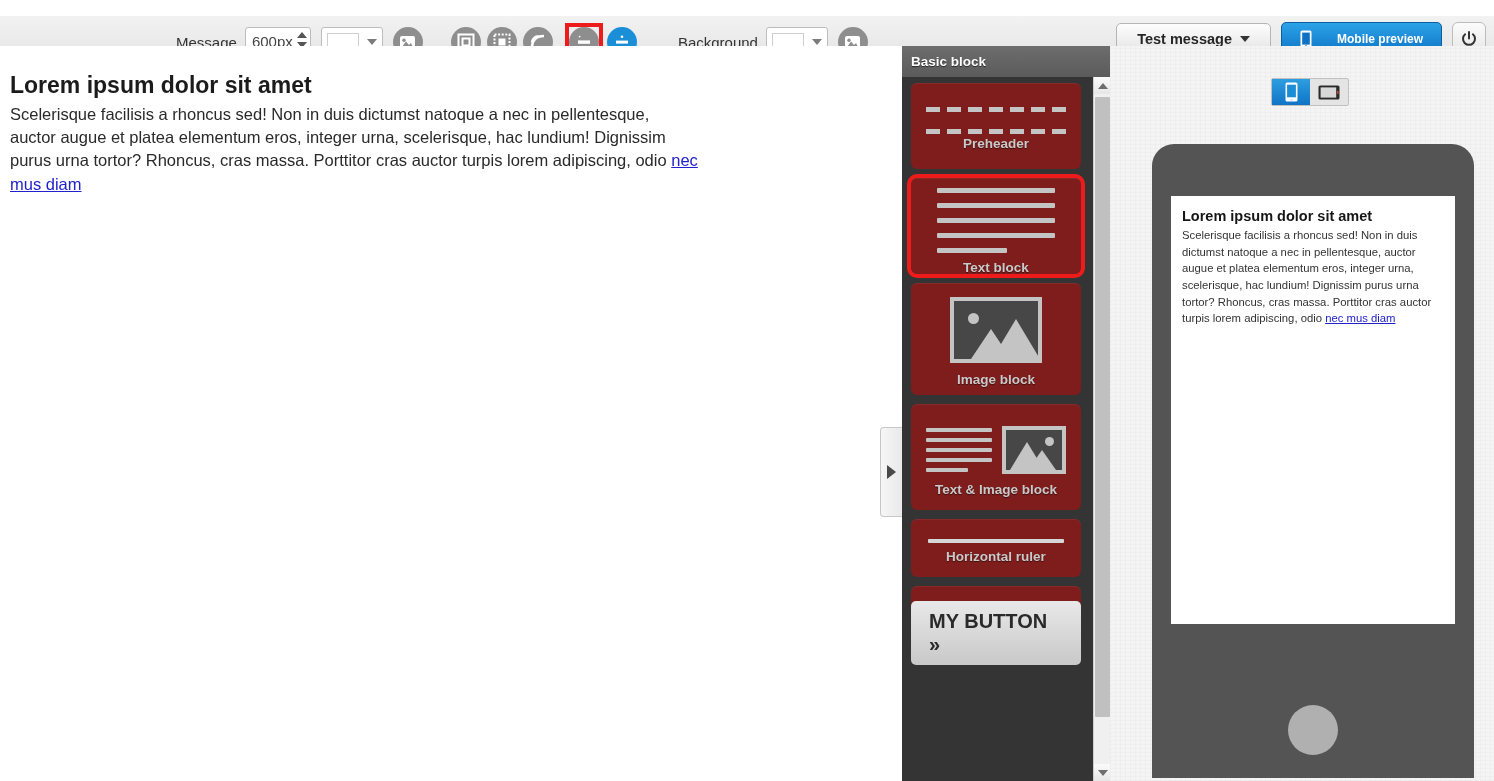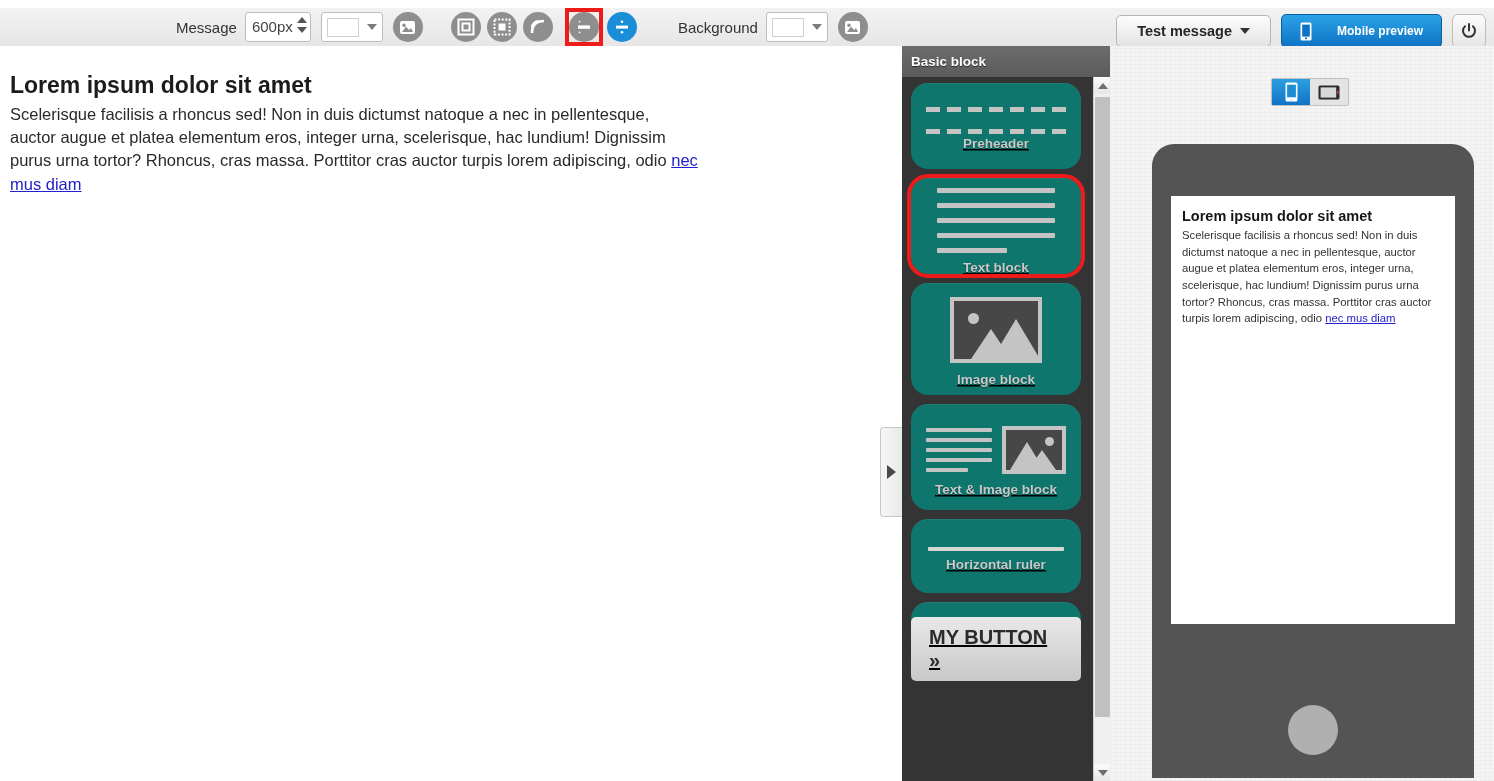--- a/index.html
+++ b/index.html
@@ -8,25 +8,25 @@
     font-family: "Liberation Sans", sans-serif;
     overflow: hidden;
     background: #ffffff;
   }
 
   
   #app { position: relative; width: 1494px; height: 781px; }
 
   
   #toolbar {
-    position: absolute; left: 0; top: 8px;
+    position: absolute; left: 0; top: 16px;
     width: 1494px; height: 46px;
     background: linear-gradient(to bottom,#f2f2f2 0%,#ebebeb 50%,#e4e4e4 100%);
     border-bottom: 1px solid #c9c9c9;
-    display: flex; align-items: flex-start;
+    display: flex; align-items: flex-end;
   }
   .tb-left { display: flex; align-items: center; margin-left: 176px; }
   .tb-right { position: absolute; right: 8px; top: 0; height: 46px;
               display: flex; align-items: center; gap: 10px; }
 
   .tb-label {
     font-size: 15px; color: #333; margin-right: 8px; white-space: nowrap;
   }
 
   
@@ -135,25 +135,25 @@
     color: #fff; font-size: 13.5px; font-weight: bold;
     display: flex; align-items: center; padding-left: 9px;
     text-shadow: 0 1px 1px rgba(0,0,0,.6);
   }
   #blocks-scroll {
     position: absolute; left: 0; top: 31px; width: 208px; height: 704px;
     overflow: hidden;
   }
   #blocks-list { padding: 6px 0 0 9px; width: 190px; }
   .block-card {
-    width: 170px; background: #0f766e; border-radius: 17px;
+    width: 170px; background: #7f1d1d; border-radius: 6px;
     margin-bottom: 9px; position: relative;
     box-shadow: inset 0 1px 0 rgba(255,255,255,.06);
     display: flex; flex-direction: column; align-items: center;
-    justify-content: center; cursor: pointer; text-decoration: underline;
+    justify-content: center; cursor: pointer;
   }
   .block-card.selected { outline: 4px solid #ee1b1b; }
   .block-label {
     color: #c9c9c9; font-size: 13.5px; font-weight: bold;
     text-align: center; padding-bottom: 8px;
     text-shadow: 0 1px 1px rgba(0,0,0,.5);
   }
   .bc-art { display: flex; align-items: center; justify-content: center; }
 
   
@@ -428,21 +428,21 @@
             </div>
             <div class="img-ph" style="width:64px;height:48px;">
               <span class="sun" style="right:8px;top:7px;width:9px;height:9px;"></span>
               <span class="mnt" style="left:4px;bottom:0;border-width:0 17px 28px 17px;"></span>
               <span class="mnt" style="right:6px;bottom:0;border-width:0 14px 20px 14px;"></span>
             </div>
           </div>
           <div class="block-label" style="margin-top:8px;">Text &amp; Image block</div>
         </div>
 
-        <div class="block-card" style="height:74px;">
+        <div class="block-card" style="height:58px;">
           <div class="bc-art" style="padding-top:14px;">
             <div class="line" style="width:136px;height:4px;background:#d6d6d6;"></div>
           </div>
           <div class="block-label" style="margin-top:6px;">Horizontal ruler</div>
         </div>
 
         <div class="block-card" style="height:60px;justify-content:flex-start;padding-top:15px;">
           <div class="mybtn">
               <span>MY BUTTON »</span>
             </div>

